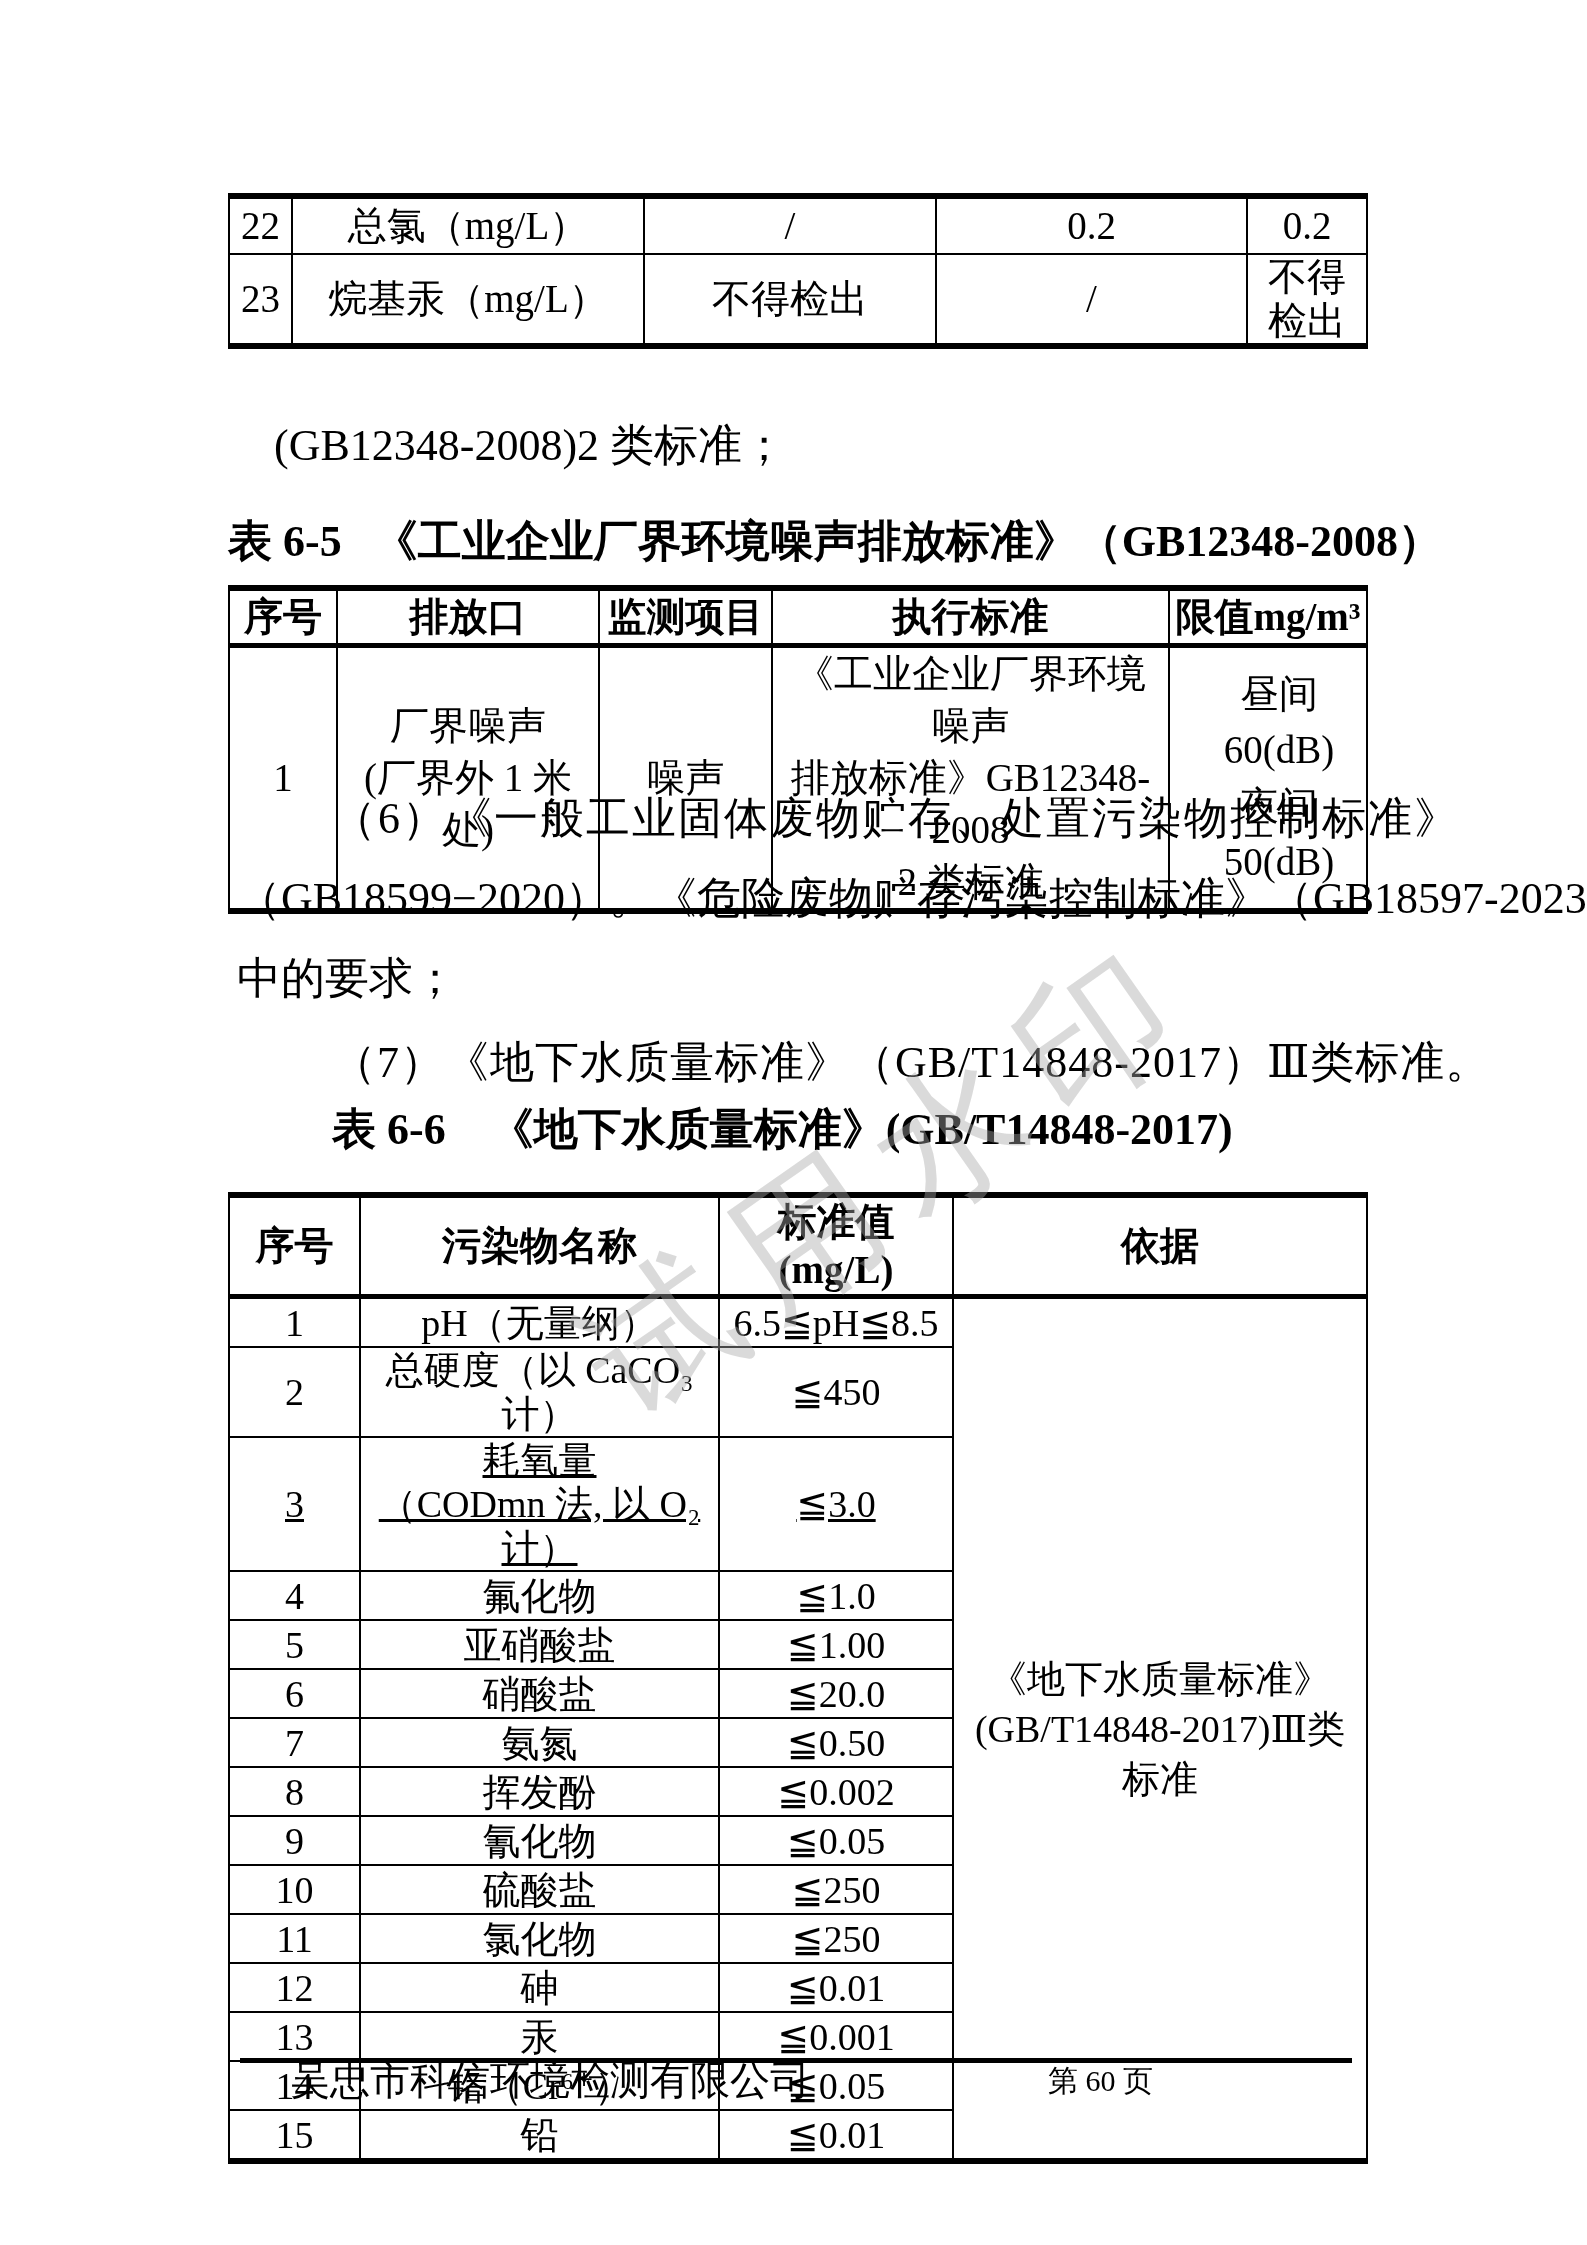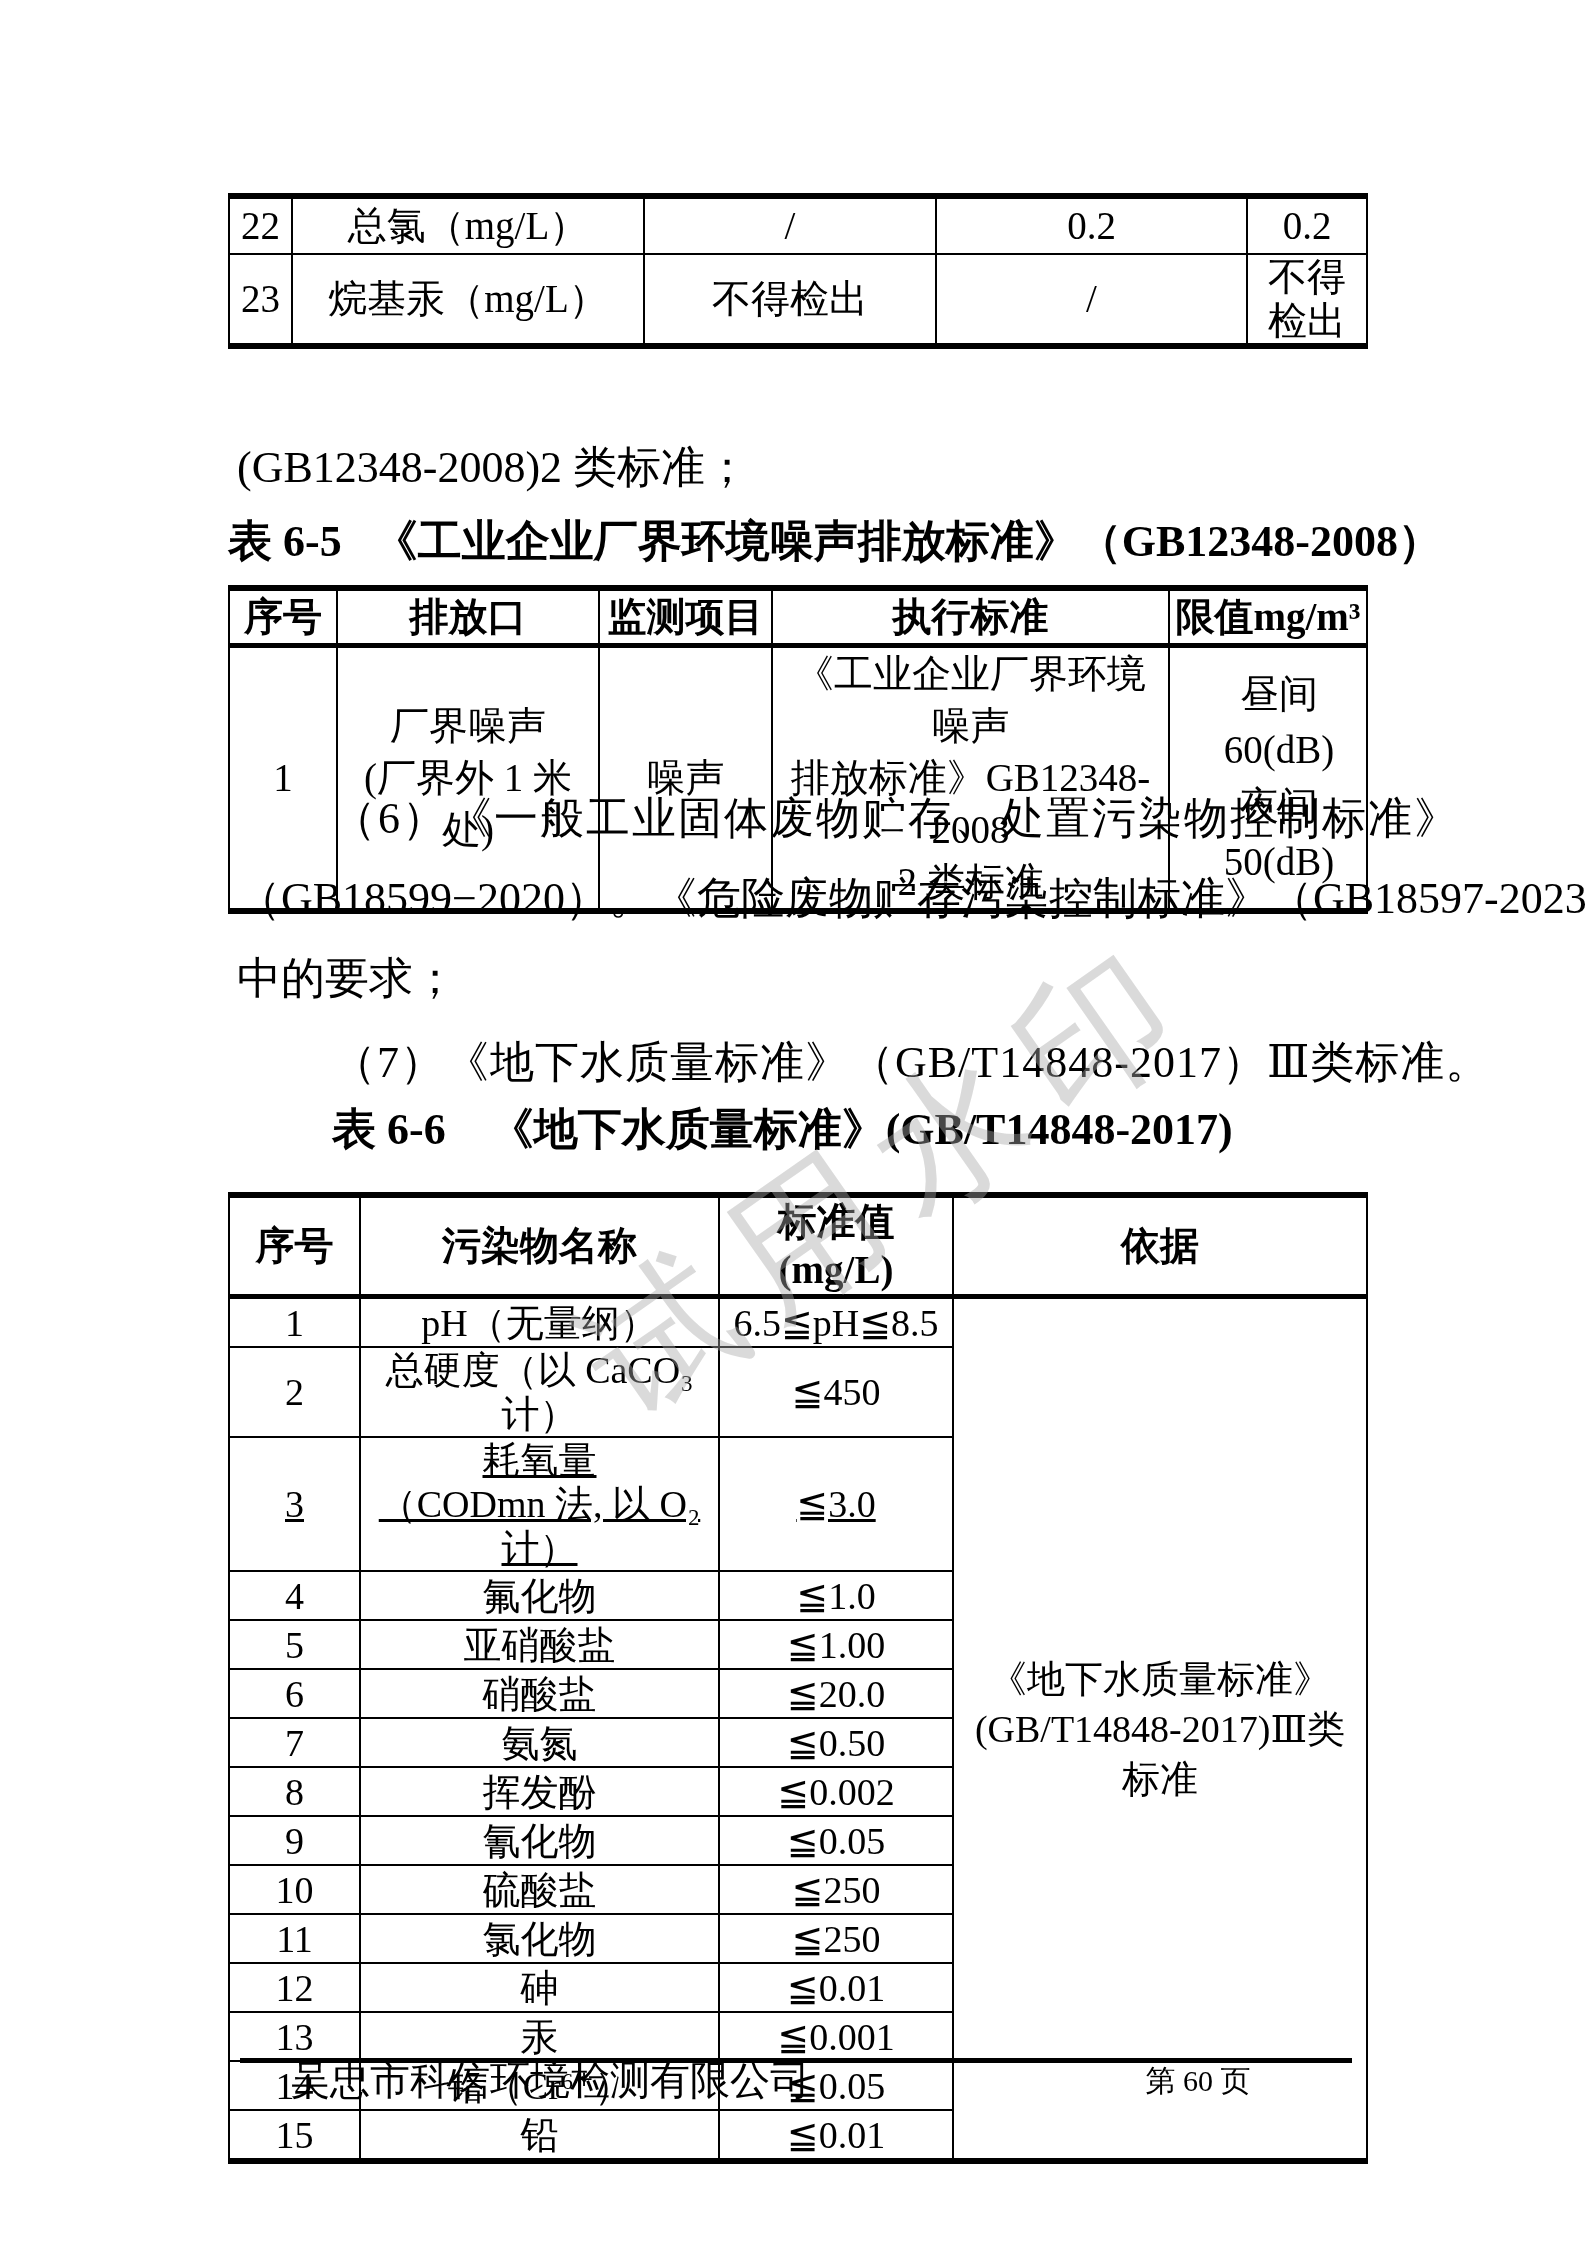--- a/index.html
+++ b/index.html
@@ -55,41 +55,41 @@
   
   .pline{
     position:absolute;left:237px;width:1132px;
     font-size:44px;line-height:52px;
     white-space:nowrap;z-index:2;
   }
   .indent{padding-left:95px;}
   .tight{letter-spacing:-2px;}
   .spread{letter-spacing:2px;}
   .p5l1{top:366px;}
-  .p5l2{top:442px;}
+  .p5l2{top:420px;margin-left:37px;}
   .t65title{top:516px;left:228px;width:1138px;text-align:center;font-weight:bold;padding-left:0;}
   .t65title .gap{margin-left:32px;}
   .p6l1{top:793px;}
   .p6l2{top:873px;}
   .p6l3{top:953px;}
   .p7l1{top:1037px;letter-spacing:1px;}
   .t66title{top:1104px;font-weight:bold;}
   .t66title .gap{margin-left:44px;}
   
   .footer-rule{
     position:absolute;left:240px;top:2058px;width:1112px;height:0;
     border-top:5px solid #000;z-index:2;
   }
   .footer-company{
     position:absolute;left:290px;top:2064px;
     font-size:40px;line-height:34px;z-index:2;
   }
   .footer-page{
     position:absolute;left:1048px;top:2064px;width:300px;
-    text-align:center;font-size:30px;line-height:34px;z-index:2;
+    text-align:left;font-size:30px;line-height:34px;z-index:2;
   }
 </style>
 </head>
 <body>
 
 <div class="page">
 
   <div class="watermark">试用水印</div>
 
   <table class="t-top">

